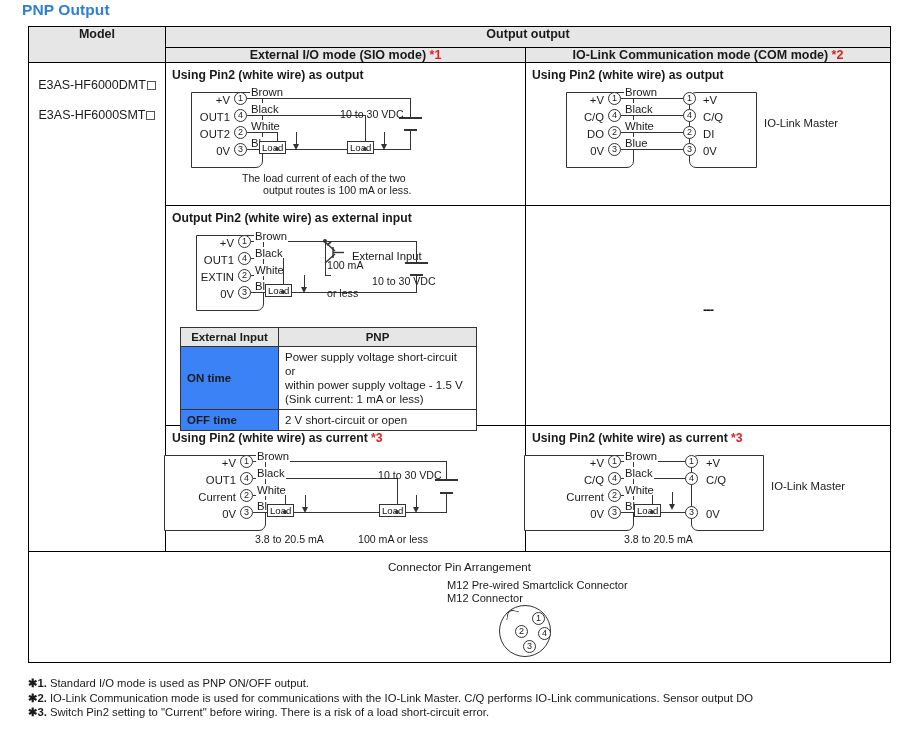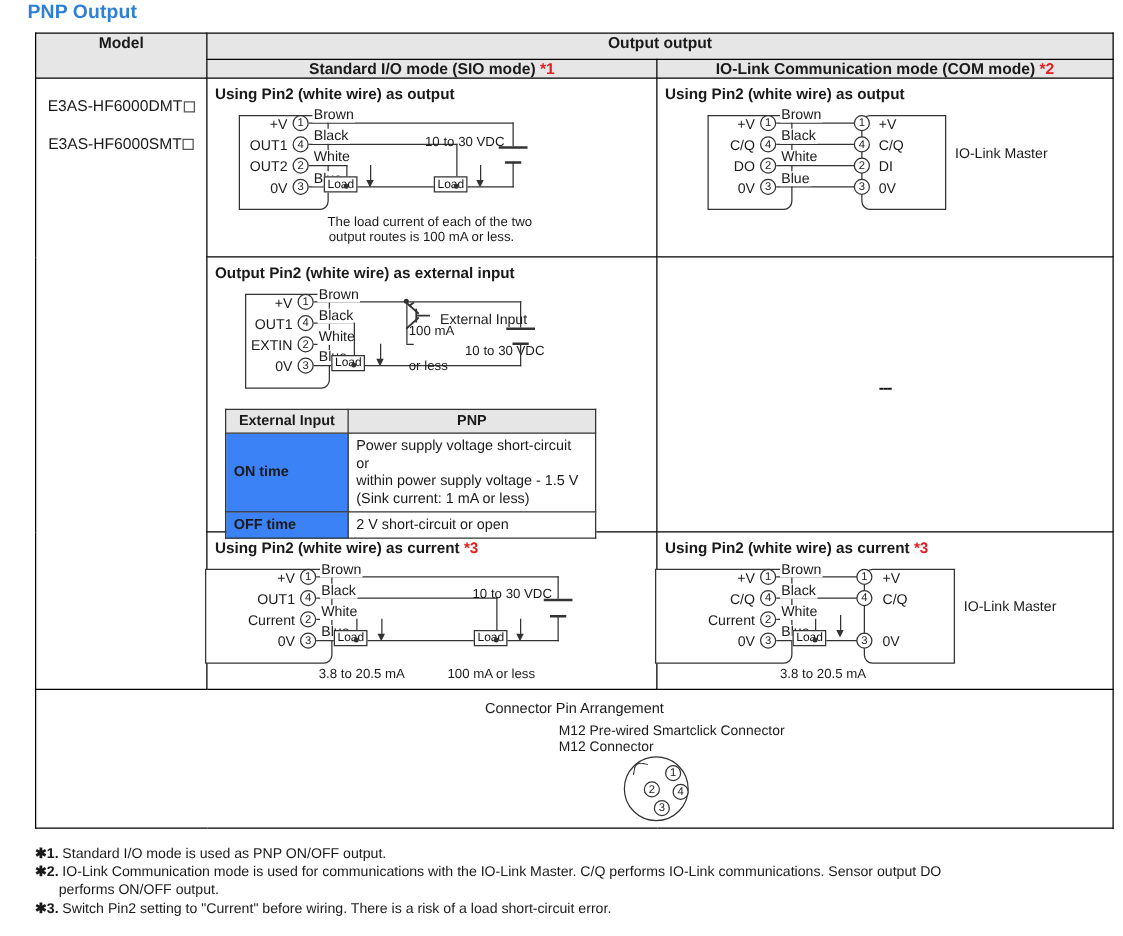--- a/index.html
+++ b/index.html
@@ -245,21 +245,21 @@
       <col style="width:365px">
     </colgroup>
     <tbody>
 
       <tr>
         <td class="hdr-cell" rowspan="2" style="height:28px;">Model</td>
         <td class="hdr-cell" colspan="2" style="text-align:center;height:21px;">Output output</td>
       </tr>
       <tr>
         <td class="hdr-sub">
-          <span>Standard I/O mode (SIO mode) </span><span class="ast">*1</span>
+          <span>External I/O mode (SIO mode) </span><span class="ast">*1</span>
         </td>
         <td class="hdr-sub">
           <span>IO-Link Communication mode (COM mode) </span><span class="ast">*2</span>
         </td>
       </tr>
 
       <tr>
         <td class="model-cell" rowspan="3">
           <div><span>E3AS-HF6000DMT</span><span class="sqbox"></span></div>
           <div><span>E3AS-HF6000SMT</span><span class="sqbox"></span></div>
@@ -302,21 +302,21 @@
             <div class="dot" style="left:197px; top:63px;"></div>
             <div class="ln vl" style="left:218px; top:48px; height:14px;"></div>
             <div class="arrowdn" style="left:214.5px; top:60px;"></div>
 
             <div class="ln vl" style="left:244px; top:14px; height:19px;"></div>
             <div class="ln vl" style="left:244px; top:46px; height:20px;"></div>
             <div class="batt-long" style="left:233px; top:33px; width:23px;"></div>
             <div class="batt-short" style="left:238px; top:45px; width:13px;"></div>
             <div class="lbl-sm" style="left:174px; top:24px;">10 to 30 VDC</div>
 
-            <div class="lbl-sm" style="left:76px; top:88px;margin-left:20px;">The load current of each of the two</div>
+            <div class="lbl-sm" style="left:76px; top:88px;">The load current of each of the two</div>
             <div class="lbl-sm" style="left:97px; top:100px;">output routes is 100 mA or less.</div>
           </div>
         </td>
 
         <td class="cellbody">
           <div class="celltitle">Using Pin2 (white wire) as output</div>
           <div class="diag" style="height:120px;">
             <div class="sensor" style="left:40px; top:8px; width:68px; height:76px;"></div>
             <div class="pinlabel" style="left:32px; top:10px; width:46px;">+V</div>
             <div class="pinlabel" style="left:28px; top:27px; width:50px;">C/Q</div>
@@ -533,20 +533,19 @@
 
   <div class="notes">
     <div class="note-row">
       <span class="note-mark">✱1.</span>
       <span class="note-text">Standard I/O mode is used as PNP ON/OFF output.</span>
     </div>
     <div class="note-row">
       <span class="note-mark">✱2.</span>
       <span class="note-text">IO-Link Communication mode is used for communications with the IO-Link Master. C/Q performs IO-Link communications. Sensor output DO</span>
     </div>
-    <div class="note-indent">performs ON/OFF output.</div>
     <div class="note-row">
       <span class="note-mark">✱3.</span>
       <span class="note-text">Switch Pin2 setting to "Current" before wiring. There is a risk of a load short-circuit error.</span>
     </div>
   </div>
 
 </div>
 
 </body></html>

